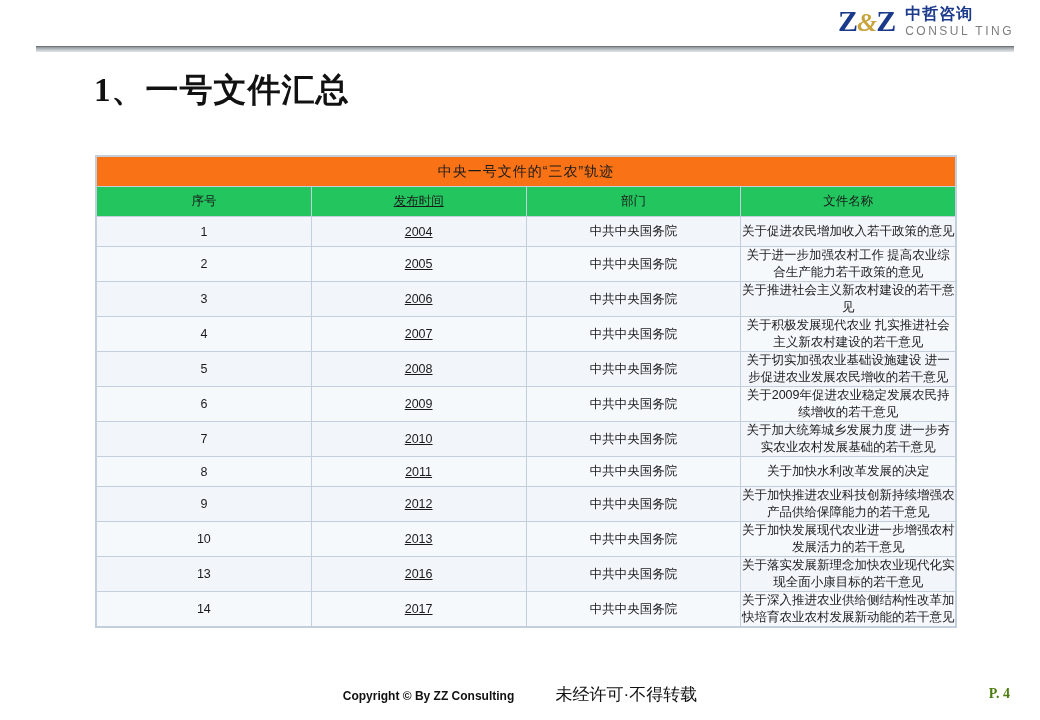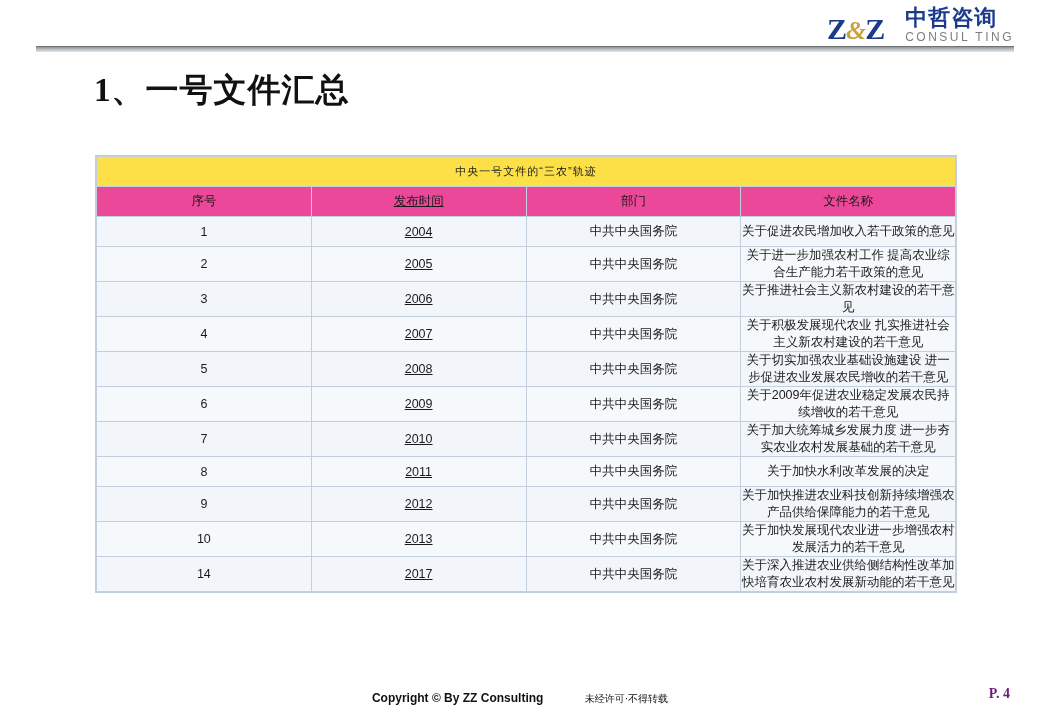--- a/index.html
+++ b/index.html
@@ -15,42 +15,42 @@
     position: relative;
     overflow: hidden;
   }
 
   
   .logo-area {
     position: absolute;
     top: 6px;
     right: 26px;
     display: flex;
-    align-items: flex-end;
-    gap: 21px;
+    align-items: flex-start;
+    gap: 10px;
   }
   .logo-mark {
     font-family: "Liberation Serif", serif;
     font-size: 30px;
     font-weight: bold;
     color: #1b3a8c;
     letter-spacing: -1px;
     line-height: 1;
   }
   .logo-mark .amp {
     color: #c8a23a;
     font-style: italic;
     font-size: 26px;
   }
   .logo-text {
     line-height: 1.05;
   }
   .logo-text .cn {
     font-family: "Liberation Serif", serif;
-    font-size: 22px;
+    font-size: 16px;
     font-weight: bold;
     color: #1b3a8c;
     letter-spacing: 1px;
     display: block;
   }
   .logo-text .en {
     font-size: 12px;
     color: #7d7d7d;
     letter-spacing: 2.5px;
     display: block;
@@ -98,28 +98,28 @@
   table.doc-table td, table.doc-table th {
     border: 1px solid #c3cfdd;
     text-align: center;
     vertical-align: middle;
     padding: 0;
     height: 29px;
     font-weight: normal;
     color: #1a1a1a;
   }
   .tbl-title td {
-    background: #fde047;
-    font-weight: bold;
-    font-size: 11px;
+    background: #f97316;
+    font-weight: bold;
+    font-size: 14px;
     height: 36px;
     letter-spacing: 1px;
   }
   .tbl-head td {
-    background: #ec4899;
+    background: #22c55e;
     height: 32px;
     font-size: 12.5px;
   }
   tbody tr.data-row td {
     background: #f6f9fc;
   }
   tbody tr.data-row:nth-child(odd) td {
     background: #f2f6fb;
   }
   .col-no { width: 60px; }
@@ -135,30 +135,30 @@
     width: 100%;
     text-align: center;
     font-size: 12px;
     color: #111111;
   }
   .footer .copyright {
     font-weight: bold;
   }
   .footer .notice {
     margin-left: 38px;
-    font-size: 10px;
+    font-size: 17px;
   }
   .page-number {
     position: absolute;
     bottom: 18px;
     right: 30px;
     font-family: "Liberation Serif", serif;
     font-size: 14px;
     font-weight: bold;
-    color: #701a75;
+    color: #4d7c0f;
   }
 </style>
 </head>
 <body>
 
 <div class="logo-area">
   <div class="logo-mark">
     <span>Z</span><span class="amp">&amp;</span><span>Z</span>
   </div>
   <div class="logo-text">
@@ -239,20 +239,26 @@
           <td class="col-dept">中共中央国务院</td>
           <td class="col-name">关于加快推进农业科技创新持续增强农产品供给保障能力的若干意见</td>
         </tr>
         <tr class="data-row">
           <td class="col-no">10</td>
           <td class="col-year">2013</td>
           <td class="col-dept">中共中央国务院</td>
           <td class="col-name">关于加快发展现代农业进一步增强农村发展活力的若干意见</td>
         </tr>
         <tr class="data-row">
+          <td class="col-no">13</td>
+          <td class="col-year">2016</td>
+          <td class="col-dept">中共中央国务院</td>
+          <td class="col-name">关于落实发展新理念加快农业现代化实现全面小康目标的若干意见</td>
+        </tr>
+        <tr class="data-row">
           <td class="col-no">14</td>
           <td class="col-year">2017</td>
           <td class="col-dept">中共中央国务院</td>
           <td class="col-name">关于深入推进农业供给侧结构性改革加快培育农业农村发展新动能的若干意见</td>
         </tr>
       </tbody>
   </table>
 </div>
 
 <div class="footer">

